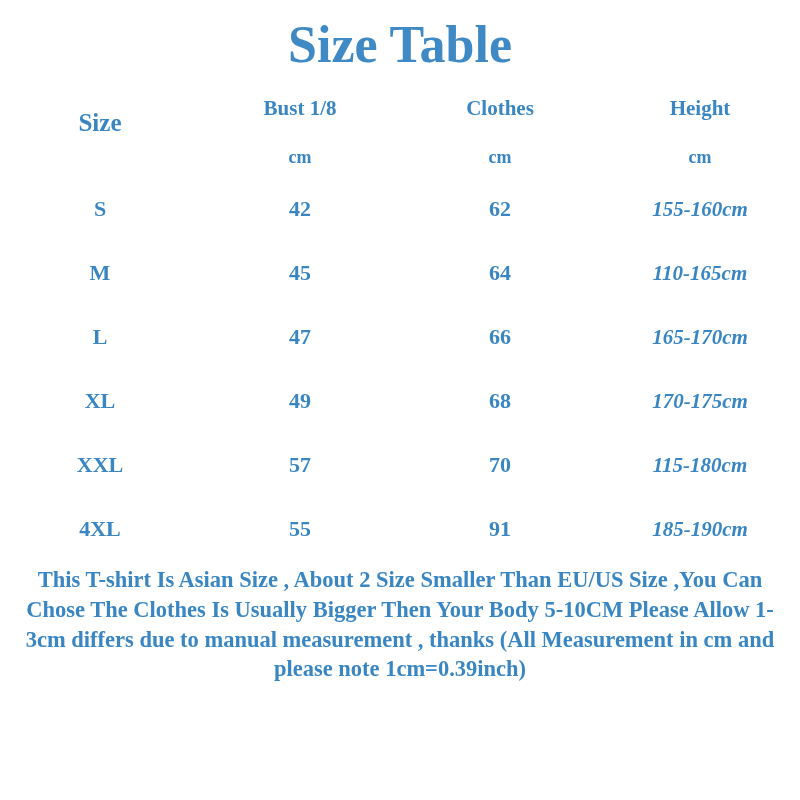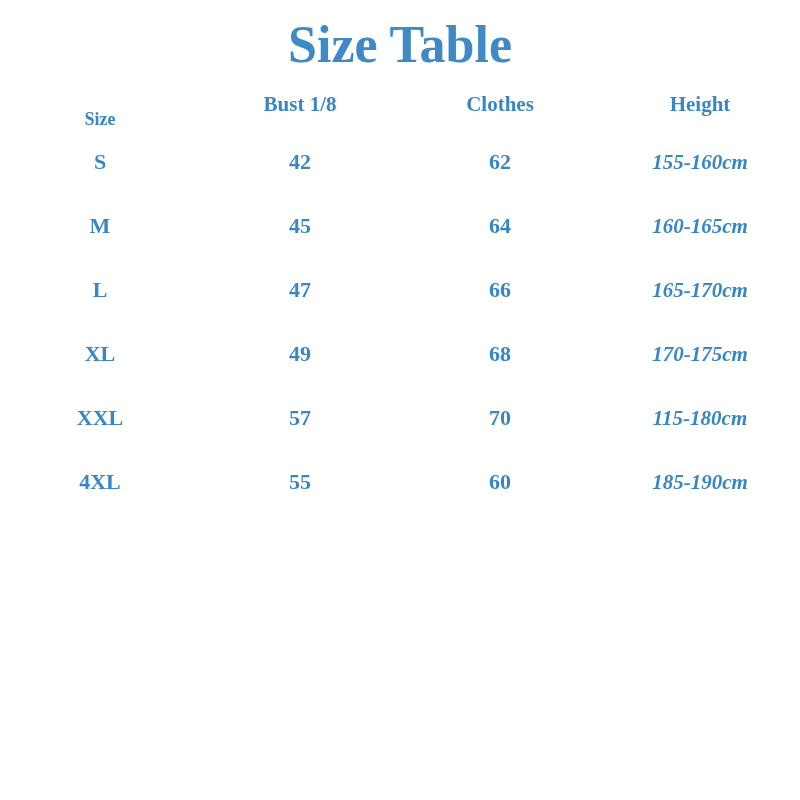--- a/index.html
+++ b/index.html
@@ -47,21 +47,21 @@
   .col-bust   { width: 25%; }
   .col-length { width: 25%; }
   .col-height { width: 25%; }
 
   tr.head-row td {
     font-size: 21px;
     height: 38px;
     vertical-align: middle;
   }
   tr.head-row td.size-label-cell {
-    font-size: 18px;
+    font-size: 25px;
   }
   tr.unit-row td {
     font-size: 18px;
     height: 40px;
     vertical-align: middle;
   }
   tr.data-row td {
     font-size: 22px;
     height: 64px;
     vertical-align: middle;
@@ -111,32 +111,38 @@
           <span class="head-offset-up">Bust 1/8</span>
         </td>
         <td>
           <span class="head-offset-up">Clothes</span>
         </td>
         <td>
           <span class="head-offset-up">Height</span>
         </td>
       </tr>
 
+      <tr class="unit-row">
+        <td></td>
+        <td>cm</td>
+        <td>cm</td>
+        <td>cm</td>
+      </tr>
 
       <tr class="data-row">
         <td>S</td>
         <td>42</td>
         <td>62</td>
         <td class="height-cell">155-160cm</td>
       </tr>
       <tr class="data-row">
         <td>M</td>
         <td>45</td>
         <td>64</td>
-        <td class="height-cell">160-165cm</td>
+        <td class="height-cell">110-165cm</td>
       </tr>
       <tr class="data-row">
         <td>L</td>
         <td>47</td>
         <td>66</td>
         <td class="height-cell">165-170cm</td>
       </tr>
       <tr class="data-row">
         <td>XL</td>
         <td>49</td>
@@ -145,20 +151,21 @@
       </tr>
       <tr class="data-row">
         <td>XXL</td>
         <td>57</td>
         <td>70</td>
         <td class="height-cell">115-180cm</td>
       </tr>
       <tr class="data-row">
         <td>4XL</td>
         <td>55</td>
-        <td>60</td>
+        <td>91</td>
         <td class="height-cell">185-190cm</td>
       </tr>
     </tbody>
   </table>
 
+  <p class="note">This T-shirt Is Asian Size , About 2 Size Smaller Than EU/US Size ,You Can Chose The Clothes Is Usually Bigger Then Your Body 5-10CM Please Allow 1-3cm differs due to manual measurement , thanks (All Measurement in cm and please note 1cm=0.39inch)</p>
 
 </div>
 
 </body></html>

